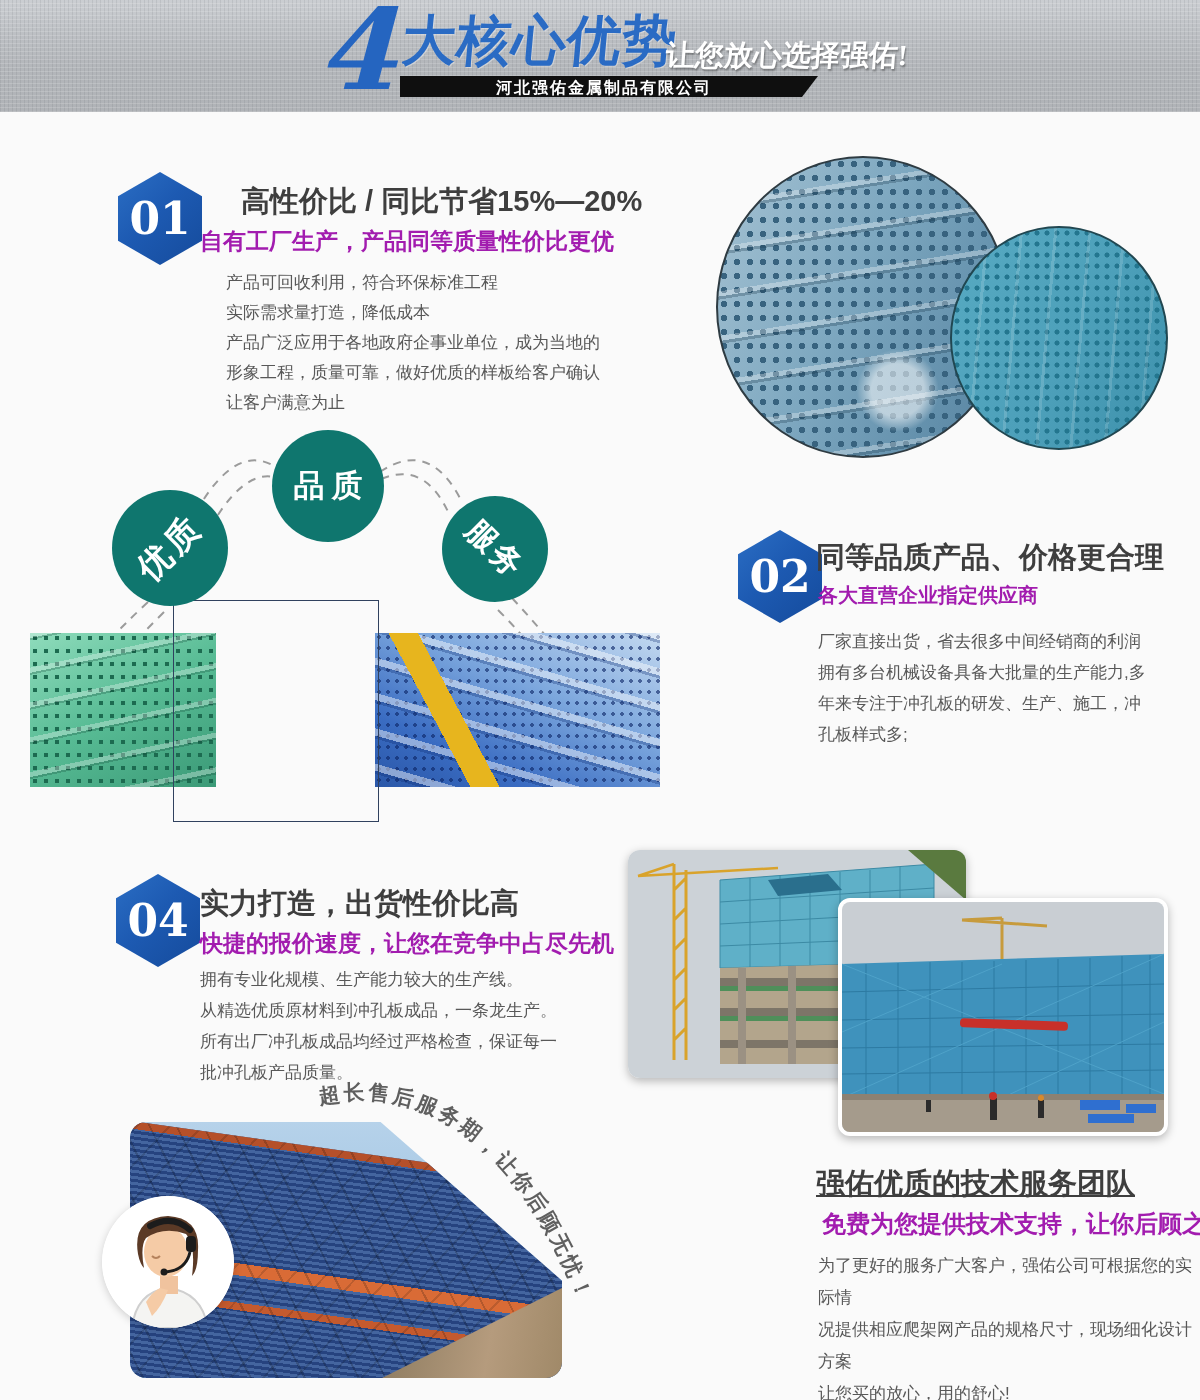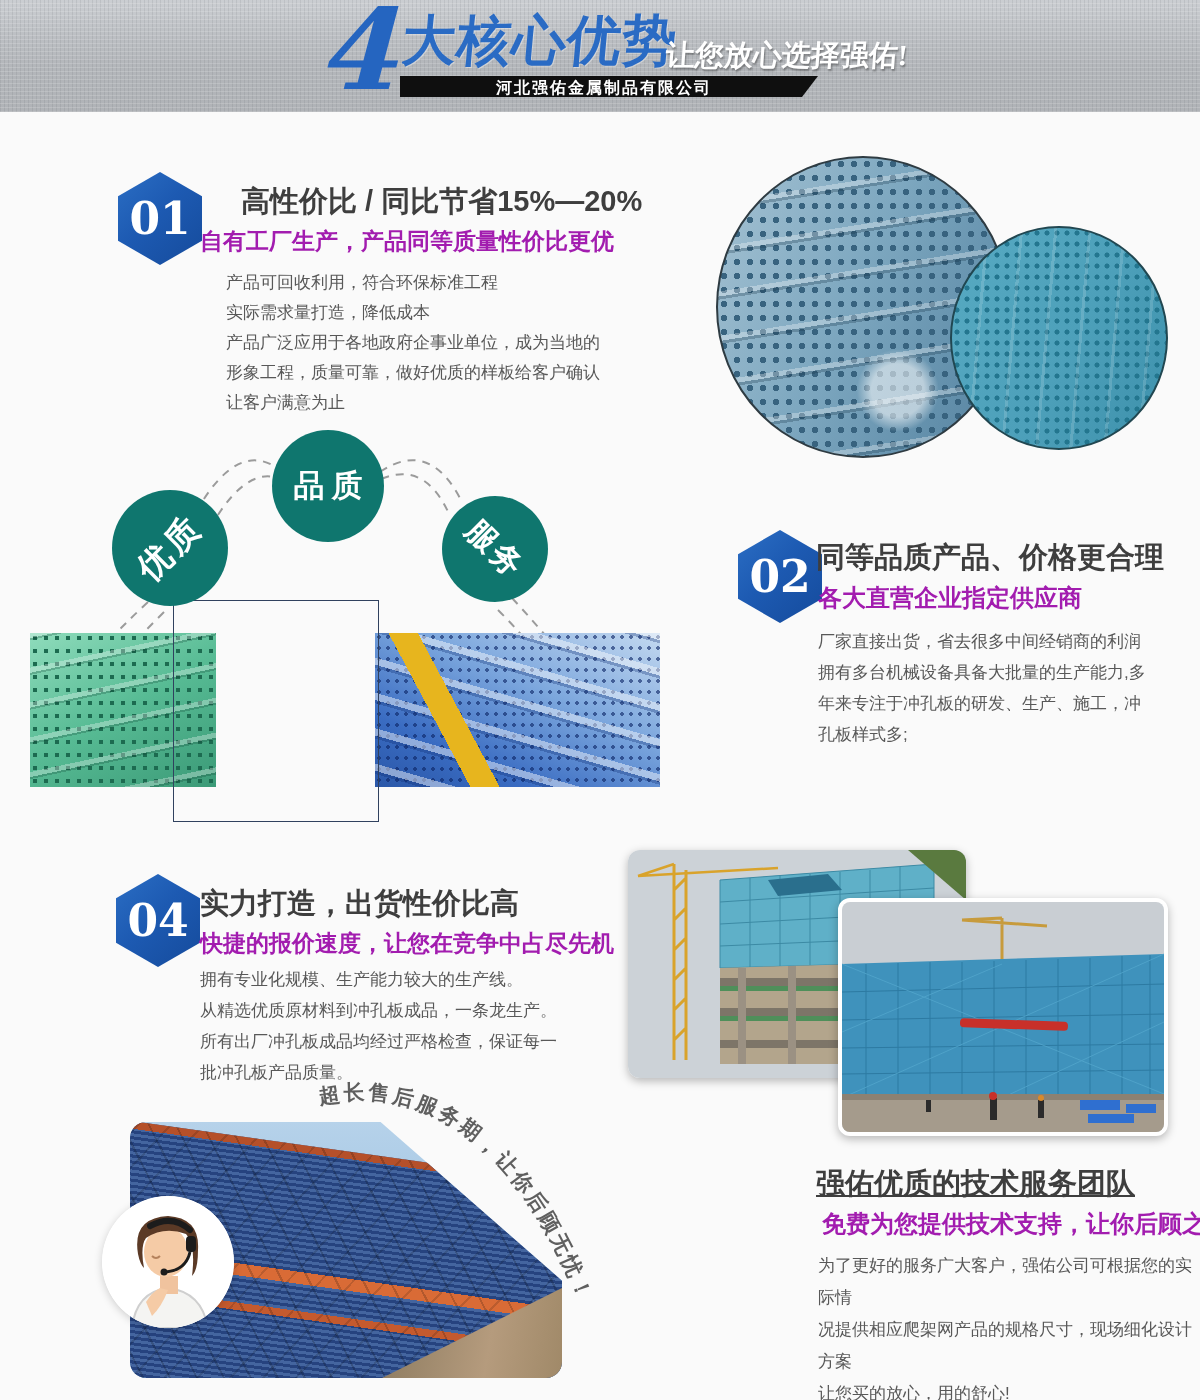--- a/index.html
+++ b/index.html
@@ -37,21 +37,21 @@
   
   .sec-title{position:absolute;color:#3e3e3e;font-weight:bold;white-space:nowrap;}
   .sec-sub{position:absolute;color:#a21caf;font-weight:bold;white-space:nowrap;
     font-family:"Liberation Serif",serif;}
   .sec-body{position:absolute;color:#585858;font-size:17px;line-height:30px;white-space:pre-line;}
   .serif-t{font-family:"Liberation Serif",serif;}
   .t1{left:200px;top:182px;font-size:29px;margin-left:41px;}
   .st1{left:200px;top:226px;font-size:23px;}
   .bd1{left:212px;top:268px;width:400px;margin-left:14px;}
   .t2{left:816px;top:538px;font-size:29px;}
-  .st2{left:818px;top:582px;font-size:24px;}
+  .st2{left:818px;top:582px;font-size:20px;}
   .bd2{left:818px;top:626px;width:390px;line-height:31px;}
   .t3{left:200px;top:884px;font-size:29px;}
   .st3{left:200px;top:928px;font-size:23px;}
   .bd3{left:200px;top:964px;width:410px;line-height:31px;}
   .t4{left:816px;top:1164px;font-size:29px;text-decoration:underline;}
   .st4{left:822px;top:1208px;font-size:24px;}
   .bd4{left:818px;top:1250px;width:390px;line-height:32px;}
 
   
   .circ-photo{position:absolute;border-radius:50%;}

